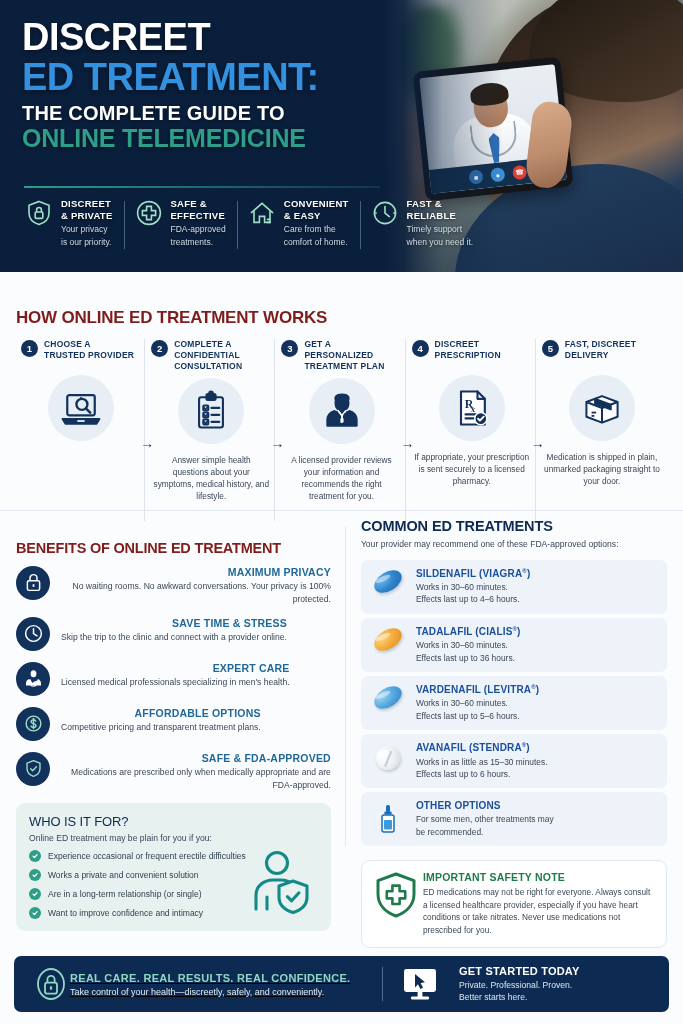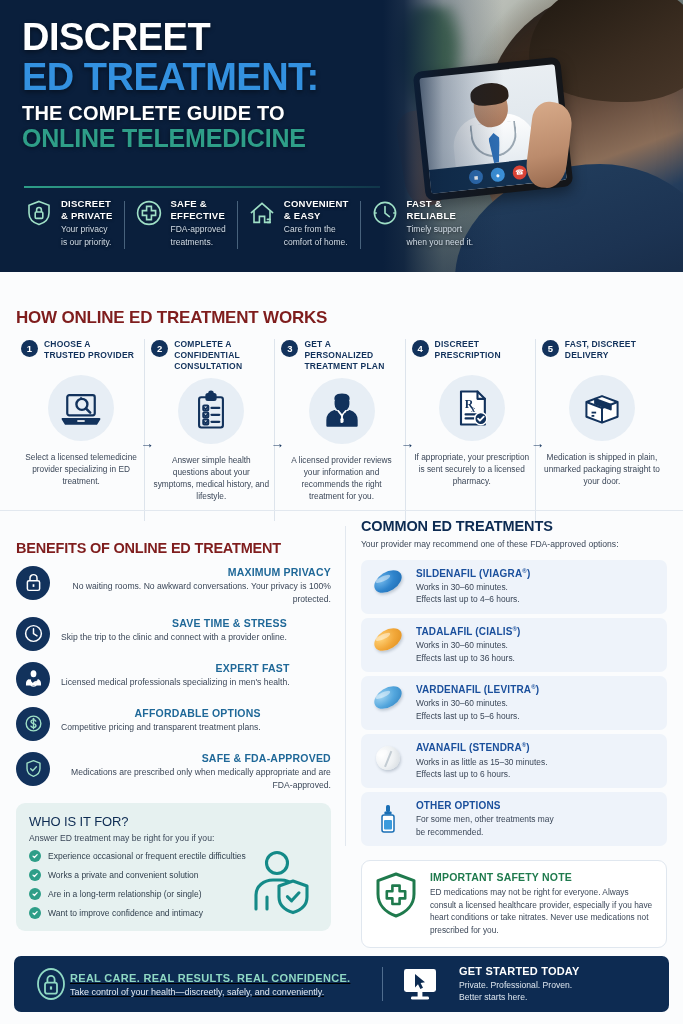--- a/index.html
+++ b/index.html
@@ -216,21 +216,21 @@
   .pill.white::before{ content:""; position:absolute; left:14%; top:48%; width:72%; height:1.6px;
                background:#c3ccd3; transform: rotate(-40deg); }
   .bottle{ width:20px; height:30px; position:relative; }
   .bottle svg{ width:20px; height:30px; display:block; }
   .trow-t{ font-size:10px; font-weight:700; color:#1a4f9c; letter-spacing:.15px; }
   .trow-t sup{ font-size:6px; }
   .trow-d{ font-size:8.4px; color:#3b4758; line-height:1.48; margin-top:2px; }
 
   .safety{
     margin-top:14px; border:1px solid #e0e7ef; border-radius:9px; padding:10px 12px;
-    display:flex; gap:12px; align-items:flex-start; background:#ffffff;
+    display:flex; gap:5px; align-items:flex-start; background:#ffffff;
   }
   .safety-ico{ width:44px; height:48px; flex:0 0 44px; }
   .safety-ico svg{ width:44px; height:48px; display:block; }
   .safety-t{ font-size:10.5px; font-weight:700; color:#1f7a4d; letter-spacing:.2px; }
   .safety-d{ font-size:8.3px; color:#3b4758; line-height:1.52; margin-top:3px; }
 
   
   .footer{
     position:absolute; left:14px; right:14px; bottom:12px; height:56px;
     background:#0d2b52; border-radius:7px;
@@ -371,21 +371,20 @@
             <svg viewBox="0 0 48 48" fill="none" stroke="#12325c" stroke-width="2.4" stroke-linejoin="round">
               <rect x="9" y="10" width="30" height="22" rx="2.2"></rect>
               <path d="M4 36 h40 l-3.2 5 H7.2 Z" fill="#12325c"></path>
               <path d="M20 38.2 h8" stroke="#ffffff" stroke-width="1.8"></path>
               <circle cx="25" cy="20" r="6" stroke-width="2.6"></circle>
               <path d="M29.6 24.6 L34 29" stroke-width="2.8" stroke-linecap="round"></path>
               <circle cx="24" cy="12.6" r="0.9" fill="#12325c" stroke="none"></circle>
             </svg>
           </div>
         </div>
-        <div class="step-desc">Select a licensed telemedicine provider specializing in ED treatment.</div>
         <div class="arrow">→</div>
       </div>
 
       <div class="step">
         <div class="step-head">
           <div class="step-num">2</div>
           <div>
             <div class="step-title">COMPLETE A</div>
             <div class="step-title">CONFIDENTIAL</div>
             <div class="step-title">CONSULTATION</div>
@@ -525,21 +524,21 @@
         <div class="bene">
           <div class="bene-ico">
             <svg viewBox="0 0 24 24" fill="#ffffff" stroke="none">
               <ellipse cx="12" cy="6.6" rx="3.3" ry="4.1"></ellipse>
               <path d="M7 12.6 c-2.4 1-3.6 2.8-3.6 5.2 V20 h17.2 v-2.2 c0-2.4-1.2-4.2-3.6-5.2 l-2.2 4.4 -1.8-1.8 -1.8 1.8 Z"></path>
               <path d="M8.6 13 v4.4 a3.4 3.4 0 0 0 6.8 0 v-1.2" fill="none" stroke="#ffffff" stroke-width="1.2"></path>
               <circle cx="15.4" cy="16.6" r="1.4" fill="none" stroke="#ffffff" stroke-width="1.2"></circle>
             </svg>
           </div>
           <div>
-            <div class="bene-t">EXPERT FAST</div>
+            <div class="bene-t">EXPERT CARE</div>
             <div class="bene-d">Licensed medical professionals specializing in men's health.</div>
           </div>
         </div>
 
         <div class="bene">
           <div class="bene-ico">
             <svg viewBox="0 0 24 24" fill="none" stroke="#9fe0c6" stroke-width="1.6" stroke-linecap="round">
               <circle cx="12" cy="12" r="8.4"></circle>
               <path d="M14.6 9.2 a3 3 0 0 0-2.6-1.4 c-1.7 0-2.8 .9-2.8 2.1 0 2.9 5.6 1.5 5.6 4.4 0 1.3-1.2 2.2-2.9 2.2 a3.2 3.2 0 0 1-2.8-1.5"></path>
               <path d="M12 6.1 v11.8"></path>
@@ -561,21 +560,21 @@
           <div>
             <div class="bene-t">SAFE &amp; FDA-APPROVED</div>
             <div class="bene-d">Medications are prescribed only when medically appropriate and are FDA-approved.</div>
           </div>
         </div>
 
       </div>
 
       <div class="whobox">
         <h3>WHO IS IT FOR?</h3>
-        <p>Answer ED treatment may be right for you if you:</p>
+        <p>Online ED treatment may be plain for you if you:</p>
 
         <div class="whoitem">
           <span class="tick">
             <svg viewBox="0 0 12 12" fill="none" stroke="#ffffff" stroke-width="1.9" stroke-linecap="round" stroke-linejoin="round">
                 <path d="M3 6.2 l2.1 2.1 L9.2 4"></path>
               </svg>
           </span>
           <span class="lbl">Experience occasional or frequent erectile difficulties</span>
         </div>
         <div class="whoitem">

